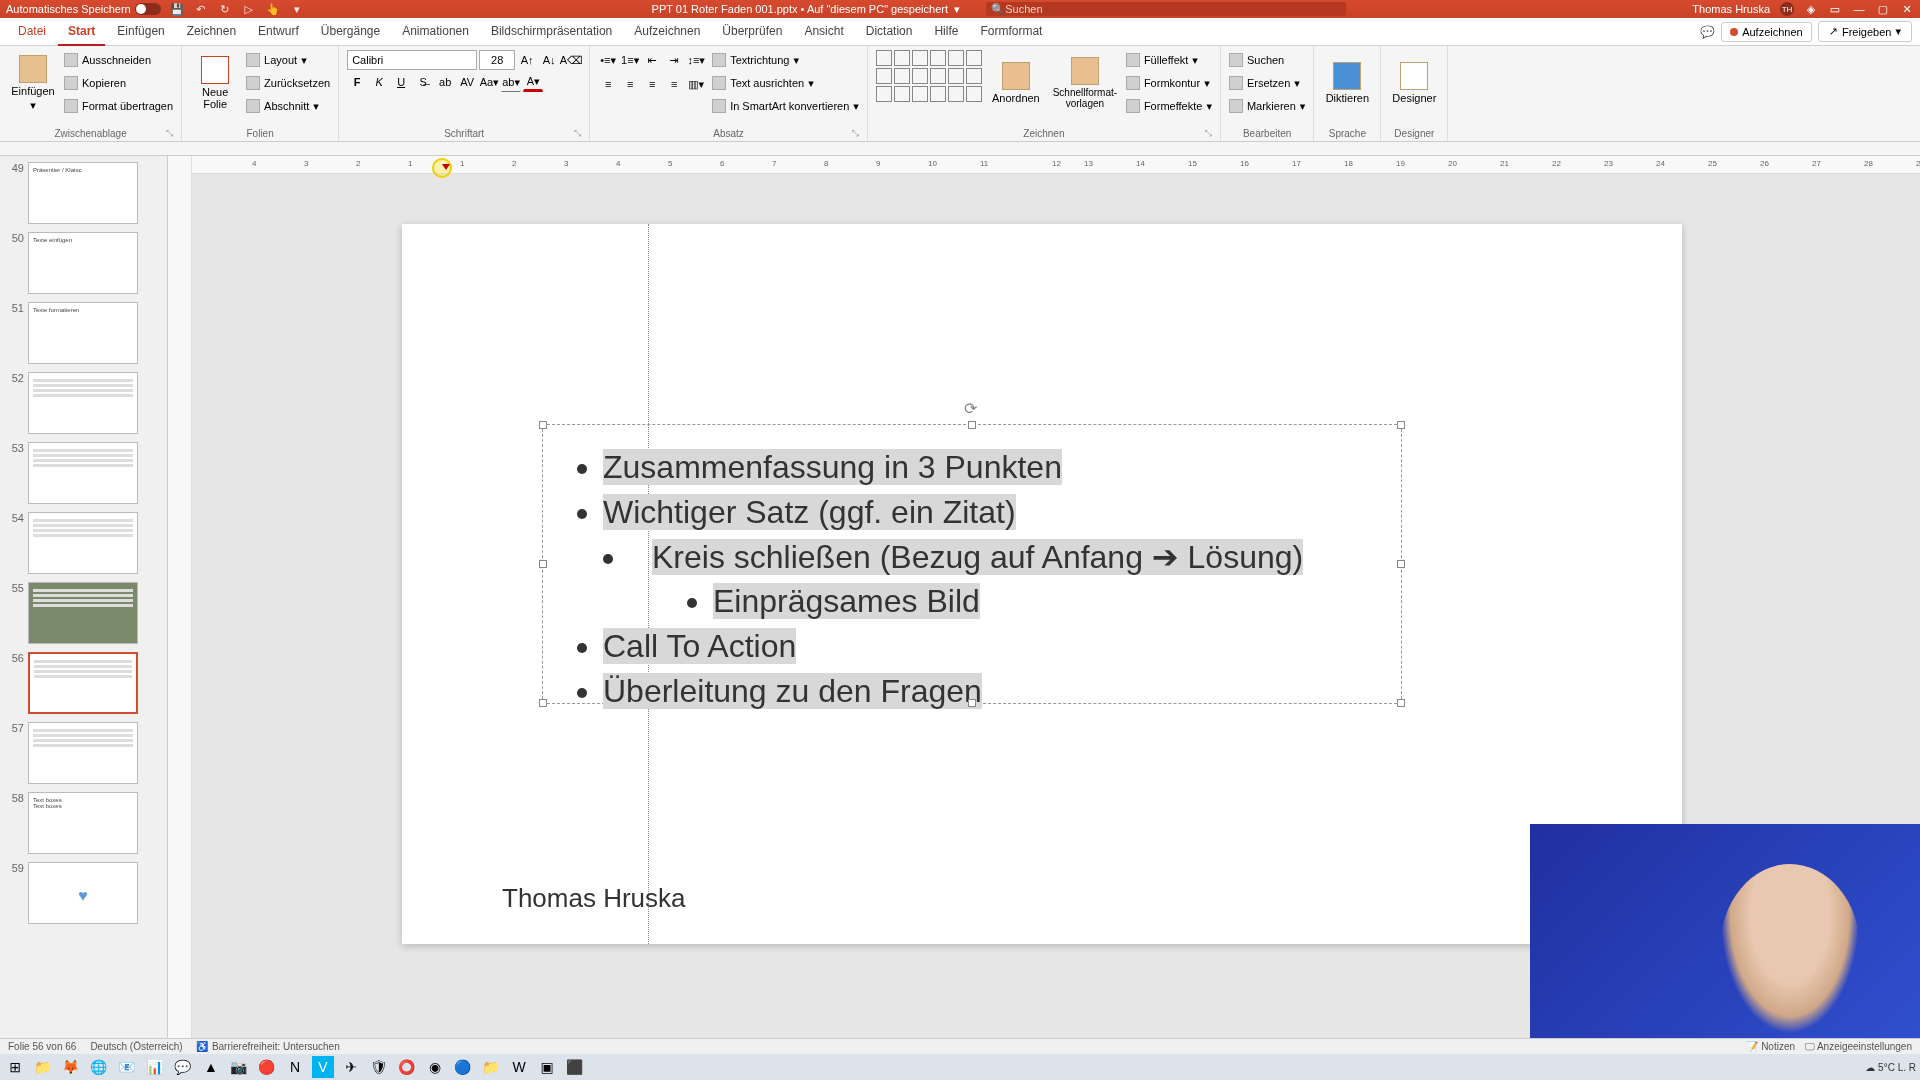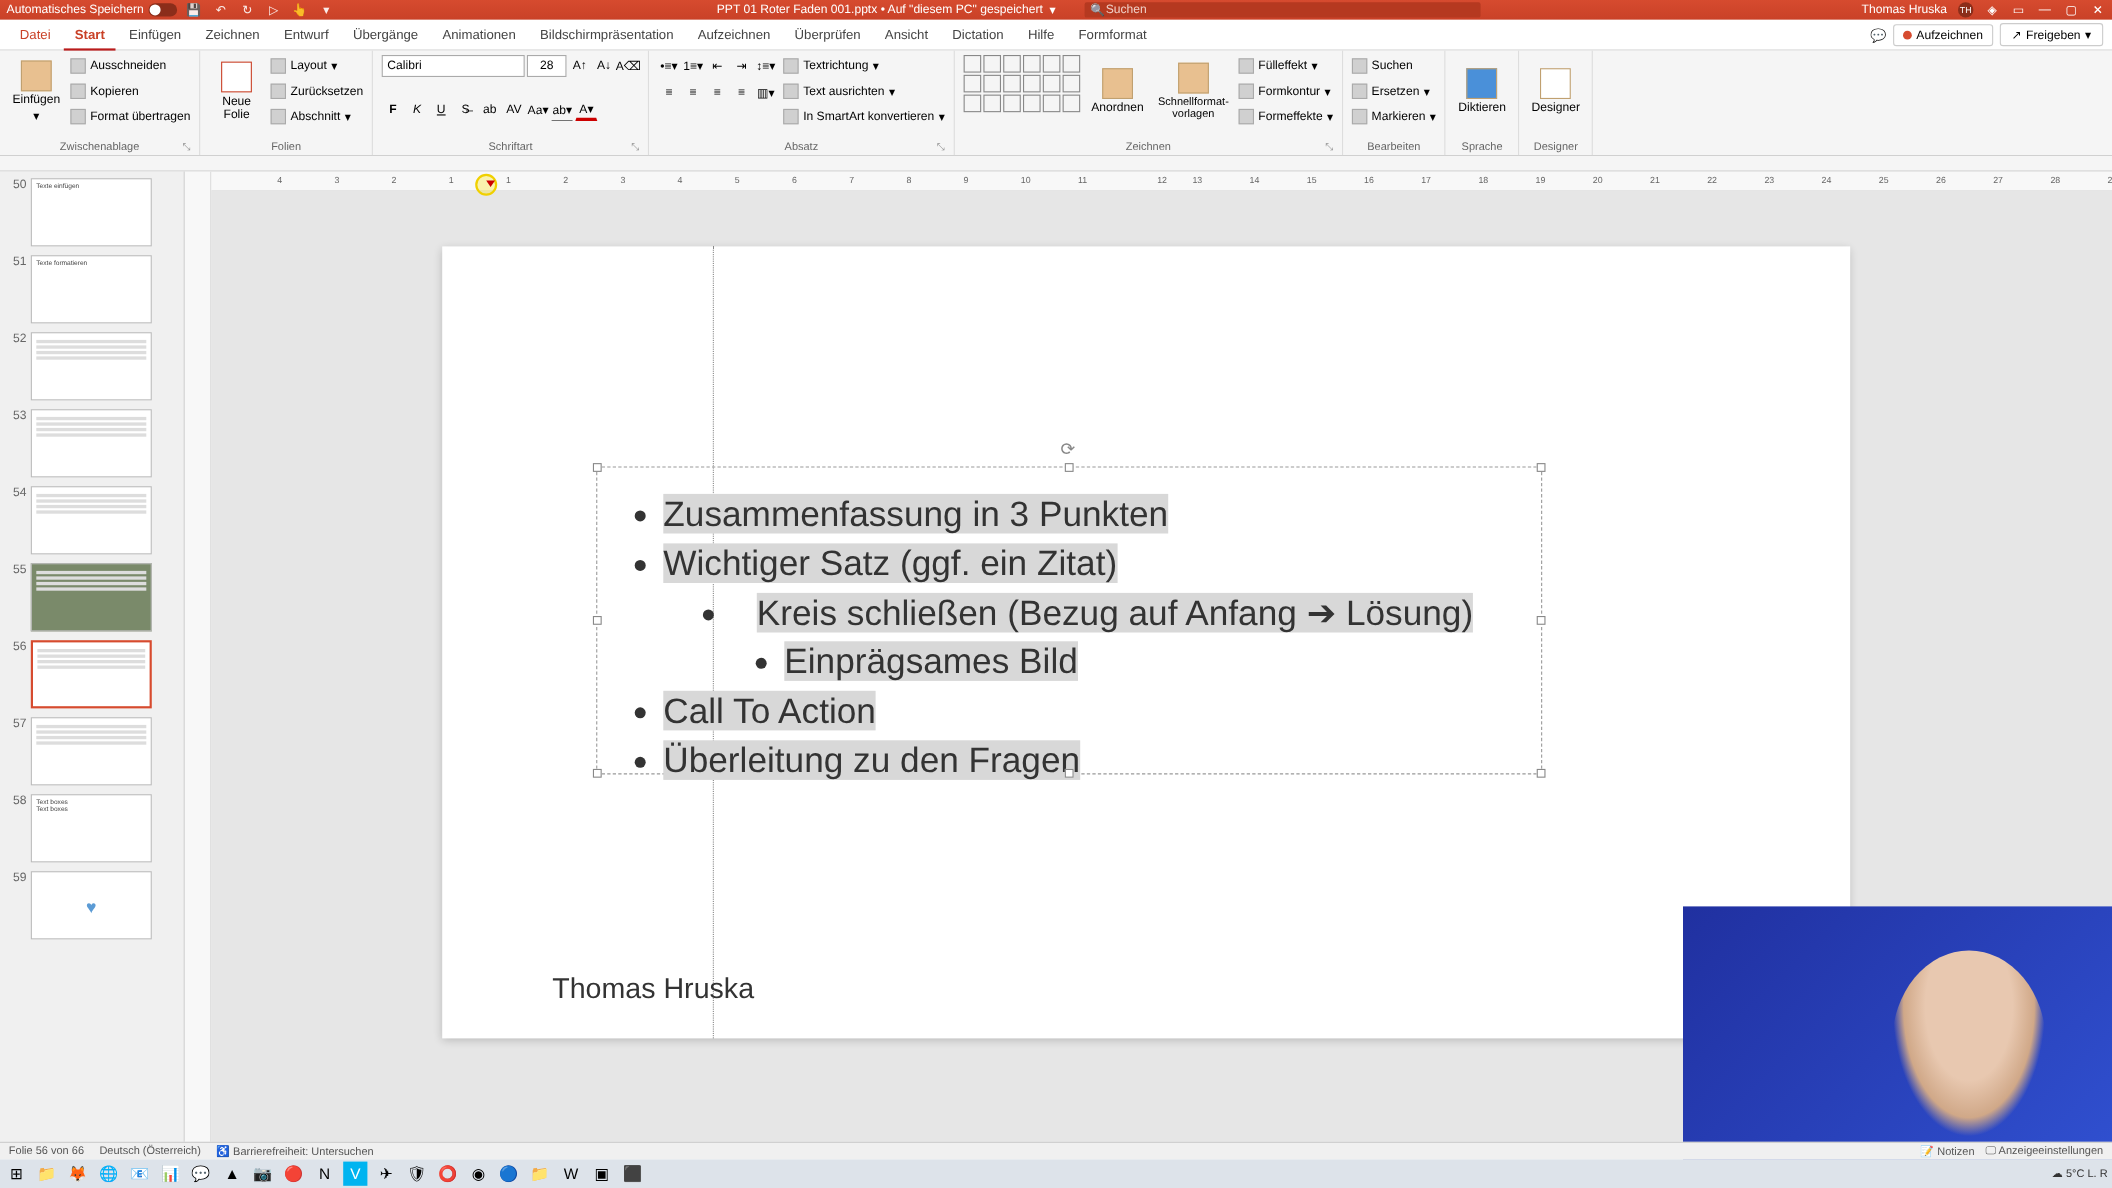--- a/index.html
+++ b/index.html
@@ -85,21 +85,21 @@
 .handle.bl { bottom: -4px; left: -4px; }
 .handle.br { bottom: -4px; right: -4px; }
 .handle.ml { top: 50%; left: -4px; margin-top: -4px; }
 .handle.mr { top: 50%; right: -4px; margin-top: -4px; }
 .handle.tm { top: -4px; left: 50%; margin-left: -4px; }
 .handle.bm { bottom: -4px; left: 50%; margin-left: -4px; }
 .rotate { position: absolute; top: -30px; left: 50%; margin-left: -8px; width: 16px; height: 16px; color: #888; }
 
 .bullets { padding: 20px 30px; font-size: 32px; color: #333; line-height: 1.4; }
 .bullets li { list-style: disc; margin-left: 30px; }
-.bullets li.lv2 { margin-left: 92px; padding-left: 23px; }
+.bullets li.lv2 { margin-left: 56px; padding-left: 23px; }
 .bullets li.lv3 { margin-left: 140px; }
 .hl { background: #d8d8d8; }
 
 .footer-name { position: absolute; left: 100px; bottom: 30px; font-size: 26px; color: #333; }
 
 
 .webcam { position: absolute; right: 0; bottom: 26px; width: 390px; height: 230px; background: linear-gradient(135deg,#2030a0,#3050d0); }
 .webcam .face { position: absolute; right: 60px; top: 40px; width: 140px; height: 170px; background: radial-gradient(ellipse at 50% 30%, #e8c8b0 40%, #d0a888 60%, transparent 70%); border-radius: 50% 50% 40% 40%; }
 
 
@@ -227,21 +227,21 @@
             <div class="sicon"></div>
             <span>Abschnitt</span>
             <span>▾</span>
           </div>
       </div>
     </div>
     <div class="group-label"><span>Folien</span></div>
   </div>
 
   <div class="group">
-    <div class="group-body" style="flex-direction:column;gap:20px">
+    <div class="group-body" style="flex-direction:column;gap:2px">
       <div class="btnrow">
         <input class="fontname" value="Calibri" style="">
         <input class="fontsize" value="28" style="">
         <div class="tb">A↑</div>
         <div class="tb">A↓</div>
         <div class="tb">A⌫</div>
       </div>
       <div class="btnrow">
         <div class="tb">
             <b>F</b>
@@ -395,20 +395,26 @@
       </div>
     <div class="group-label"><span>Designer</span></div>
   </div>
 </div>
 
 <div class="collapse-bar"></div>
 
 <div class="main">
 
   <div class="slidepanel" id="slidepanel">
+      <div class="thumb-row">
+        <div class="thumb-num">49</div>
+        <div class="thumb">
+          <div style="white-space: pre-line;">Präsentier / Klatsc</div>
+        </div>
+      </div>
       <div class="thumb-row">
         <div class="thumb-num">50</div>
         <div class="thumb">
           <div style="white-space: pre-line;">Texte einfügen</div>
         </div>
       </div>
       <div class="thumb-row">
         <div class="thumb-num">51</div>
         <div class="thumb">
           <div style="white-space: pre-line;">Texte formatieren</div>

